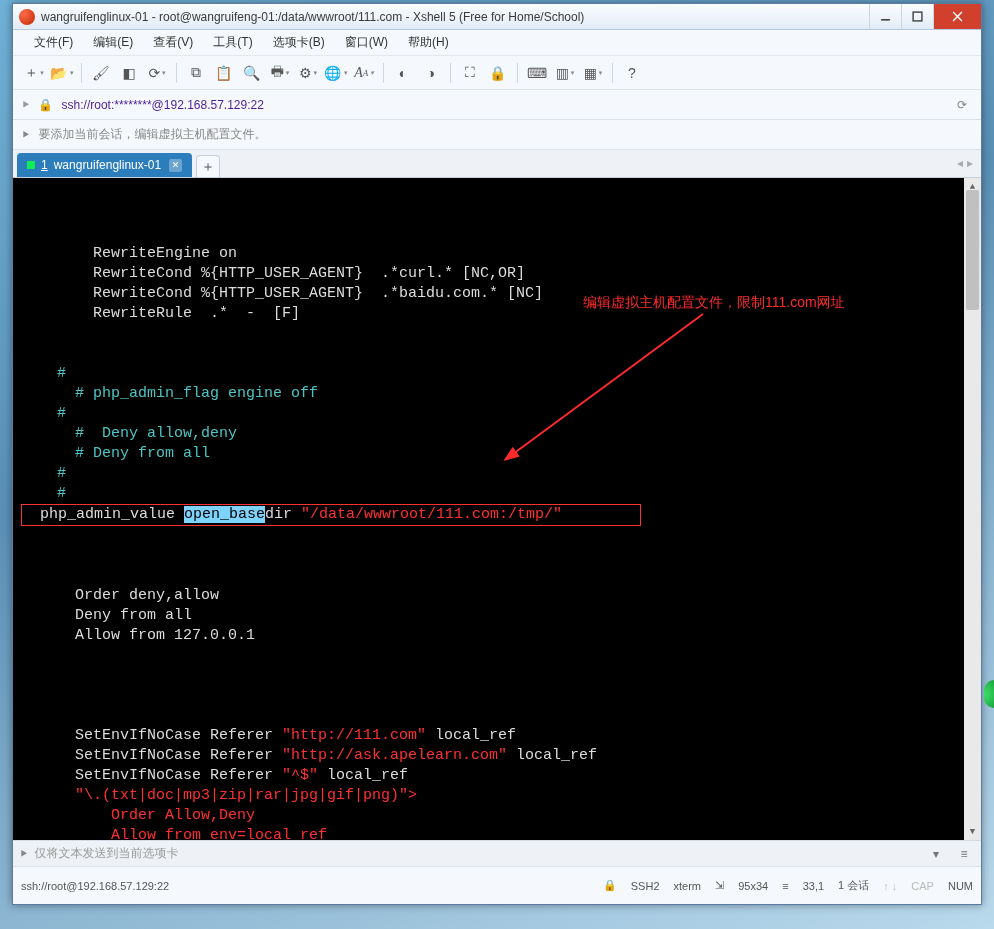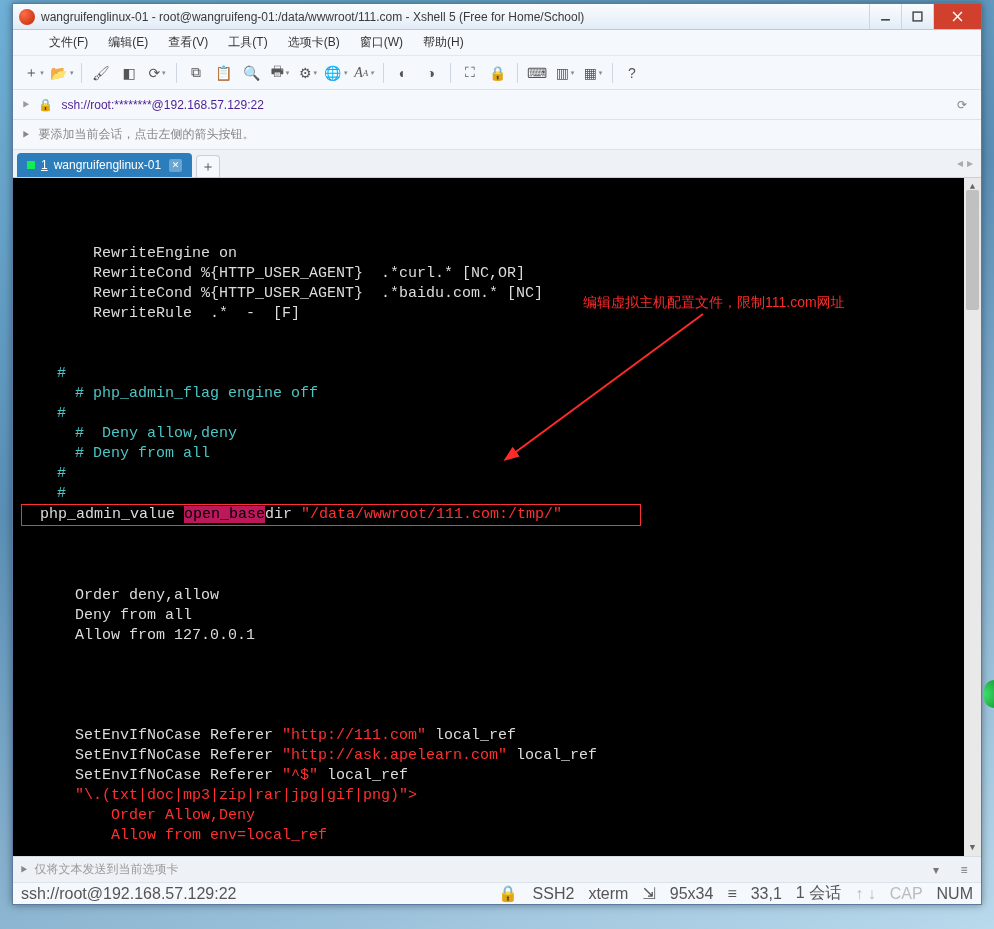--- a/index.html
+++ b/index.html
@@ -36,21 +36,21 @@
   }
   .titlebar .title { color: #3a3a3a; flex: 1; }
   .winbtns { display:flex; height:100%; }
   .winbtn { width: 32px; display:flex;align-items:center;justify-content:center; border-left:1px solid #c9d6e6; cursor:pointer; }
   .winbtn.close { background:#d0402c; color:#fff; width:48px;}
   .winbtn svg { width:11px;height:11px; }
   .menubar {
     height: 26px;
     background: #f5f8fc;
     display:flex; align-items:center;
-    padding: 0 28px;
+    padding: 0 13px;
     gap: 4px;
     border-bottom:1px solid #e3e8ee;
   }
   .menuitem { padding: 3px 8px; color:#333; cursor:pointer; }
   .toolbar {
     height: 34px;
     background: #f5f8fc;
     border-bottom: 1px solid #dbe2ea;
     display:flex; align-items:center;
     padding: 0 8px;
@@ -125,44 +125,44 @@
     white-space: pre;
     overflow:hidden;
     position:relative;
   }
   .terminal .scroll { position:absolute; right:0; top:0; bottom:0; width:17px; background:#e9e9e9;}
   .terminal .scroll .thumb { position:absolute; left:2px; right:2px; top:12px; height:120px; background:#c0c0c0; border-radius:2px;}
   .terminal .scroll .arrow { position:absolute;left:0;right:0;height:17px;display:flex;align-items:center;justify-content:center;font-size:9px;color:#666;}
   .terminal .scroll .arrow.up{top:0;} .terminal .scroll .arrow.dn{bottom:0;}
   .t-cyan { color:#4cc5c5; }
   .t-red { color:#ff3030; }
-  .hl-yellow { background:#be185d; color:#000; }
+  .hl-yellow { background:#7dd3fc; color:#000; }
   .hl-box { border:1px solid #ff3030; padding:0;}
   .annot {
     position:absolute;
     color:#ff2a2a;
     font-family:"Microsoft YaHei",sans-serif;
     font-size:14px;
   }
   .sendbar {
     height:26px;
     background:#eef2f6;
     border-top:1px solid #d4dbe3;
     display:flex;align-items:center;
     padding:0 6px;gap:6px;color:#999;
   }
   .sendbar .input { flex:1; }
   .sendbar .btn { width:22px;text-align:center;color:#777;cursor:pointer;}
   .status {
-    height:22px;
+    height:38px;
     background:#f5f8fc;
     border-top:1px solid #dbe2ea;
     display:flex;align-items:center;
     padding:0 8px;
-    font-size:16px;color:#555;
+    font-size:11px;color:#555;
     gap:14px;
   }
   .status .left { flex:1; }
   .right-strip {
     position:absolute;
     right:0; top:680px;
     width:10px;height:28px;
     background:radial-gradient(circle at left,#3fe06a,#1aa53c);
     border-radius:14px 0 0 14px;
   }
@@ -285,21 +285,21 @@
 
   <div class="addressbar">
     <span style="color:#999;">⯈</span>
     <span class="lock">🔒</span>
     <span class="url">ssh://root:********@192.168.57.129:22</span>
     <span class="refresh">⟳</span>
   </div>
 
   <div class="tipbar">
     <span>⯈</span>
-    <span>要添加当前会话，点击左侧的箭头按钮。</span>
+    <span>要添加当前会话，编辑虚拟主机配置文件。</span>
   </div>
 
   <div class="tabbar">
     <div class="tab">
       <span class="dot"></span>
       <span class="num">1</span>
       <span>wangruifenglinux-01</span>
       <span class="close">✕</span>
     </div>
     <div class="tabadd">＋</div>

